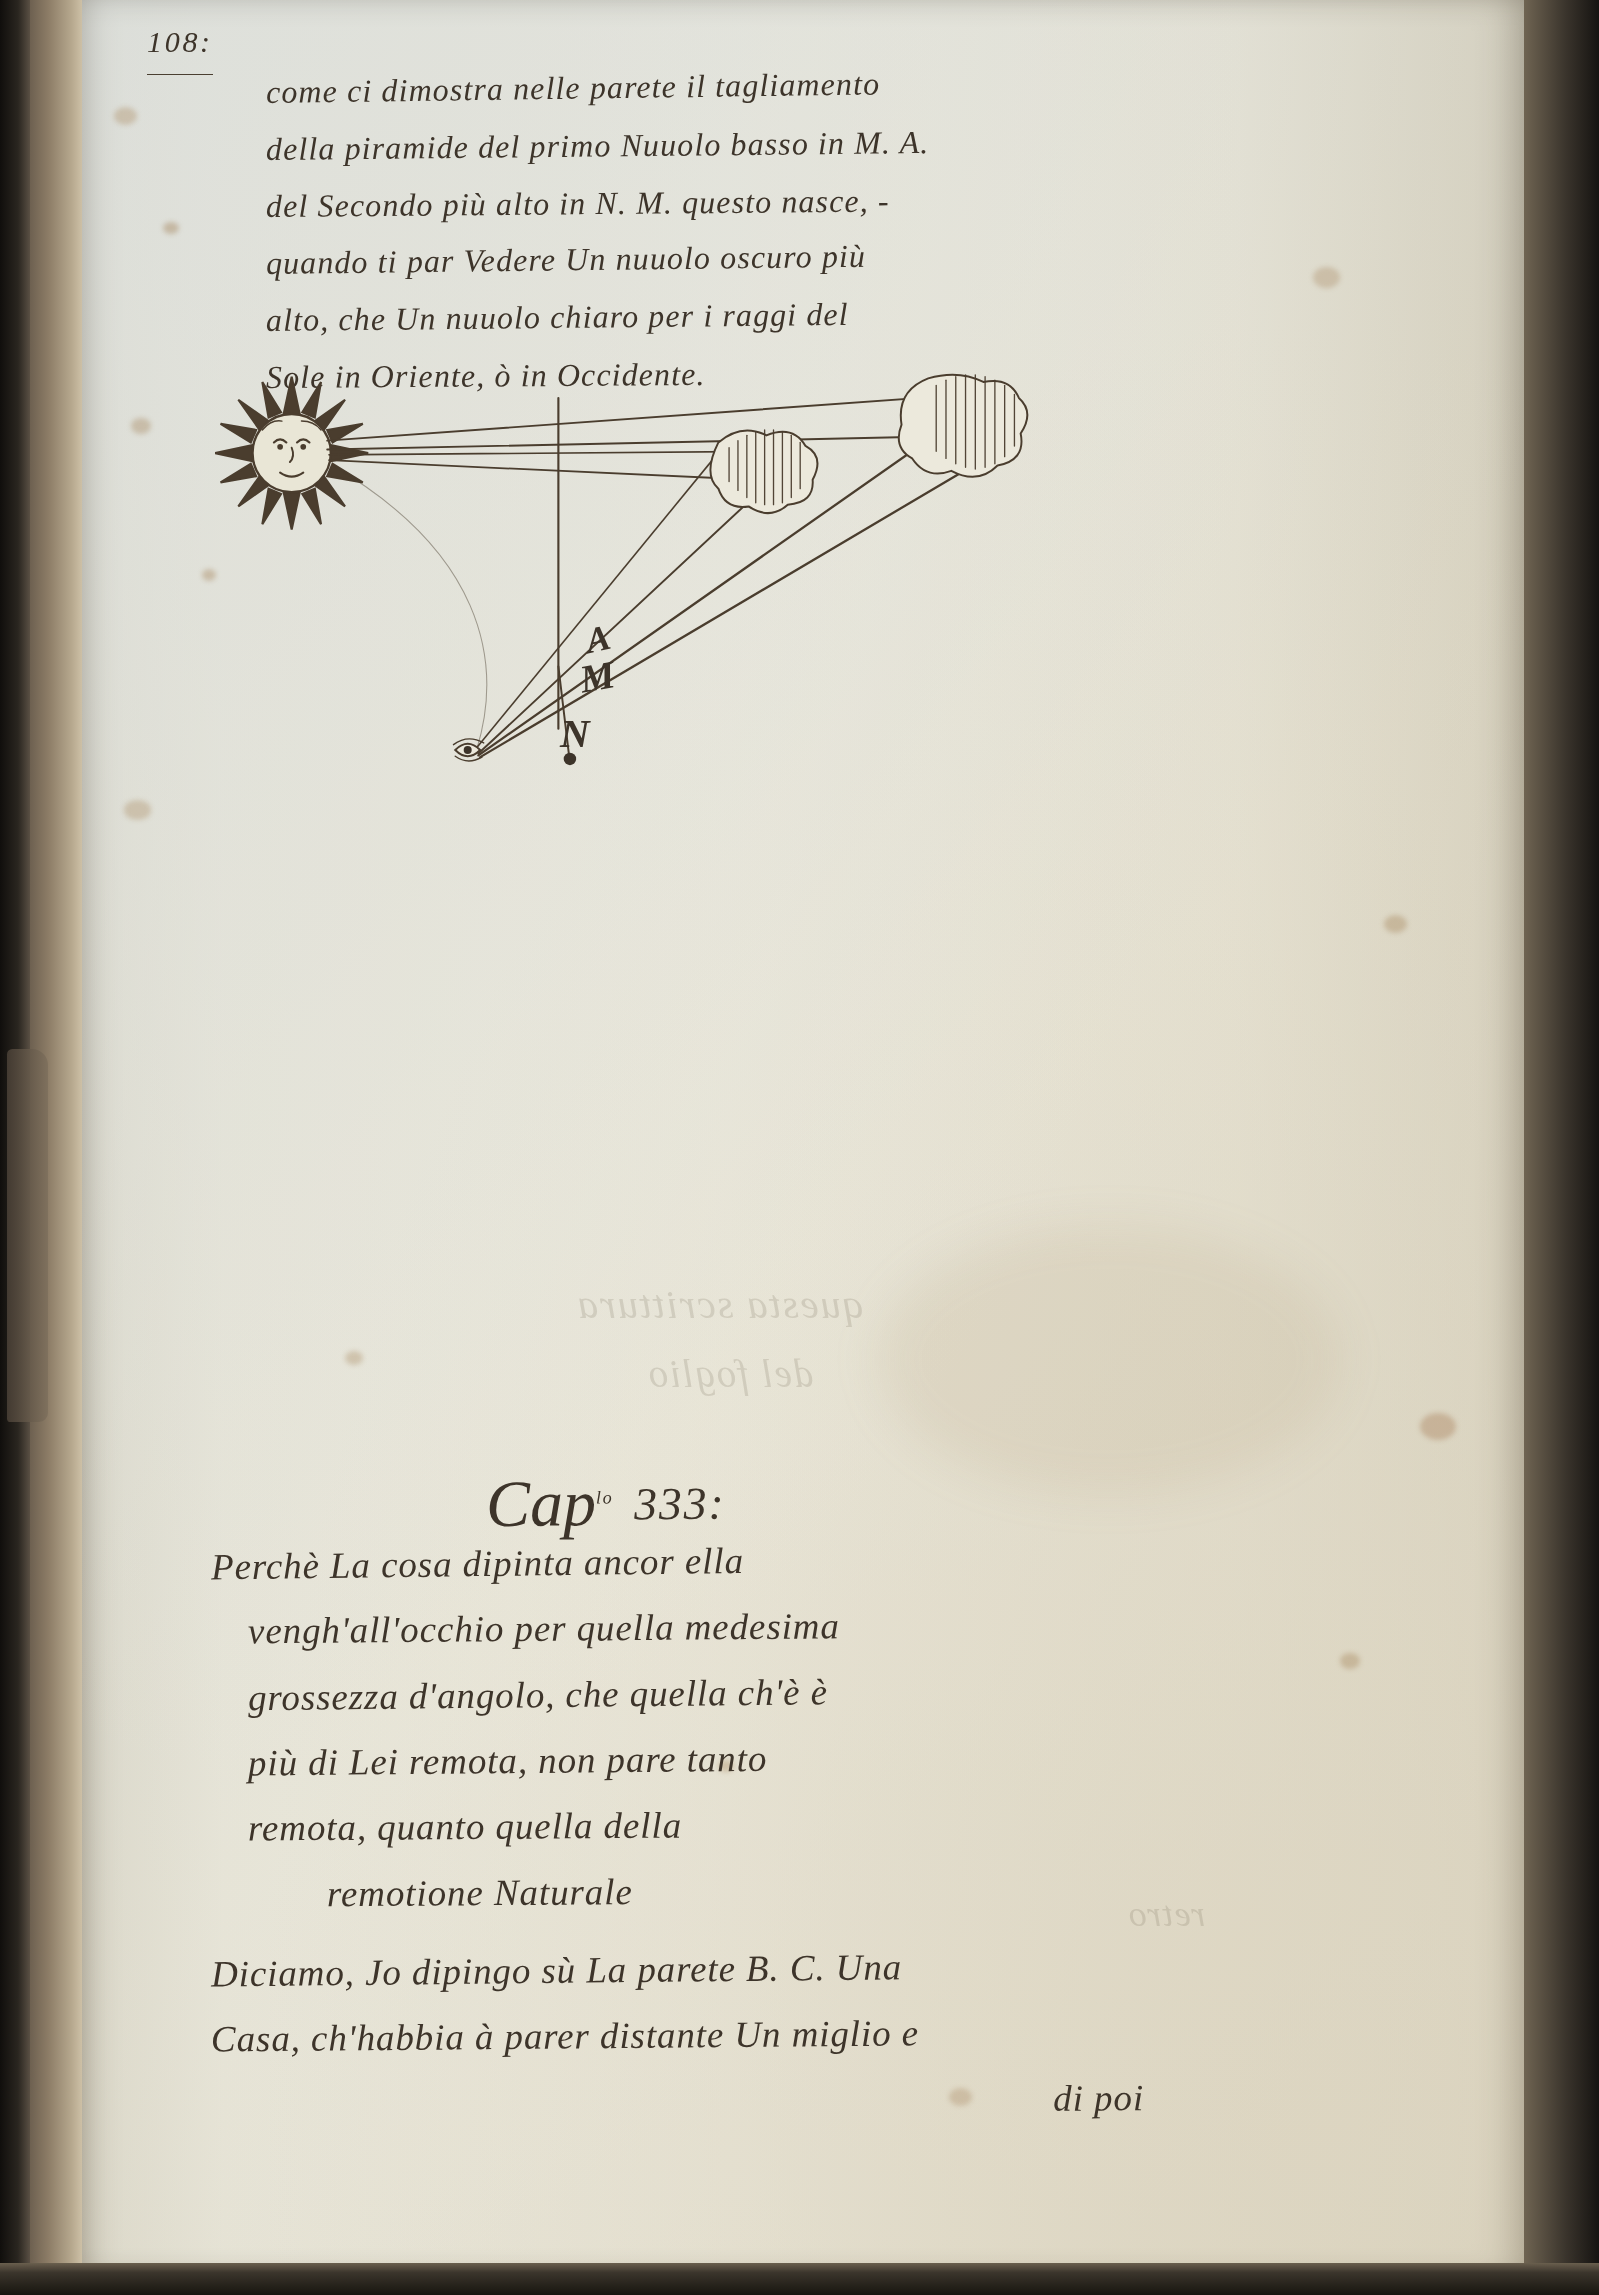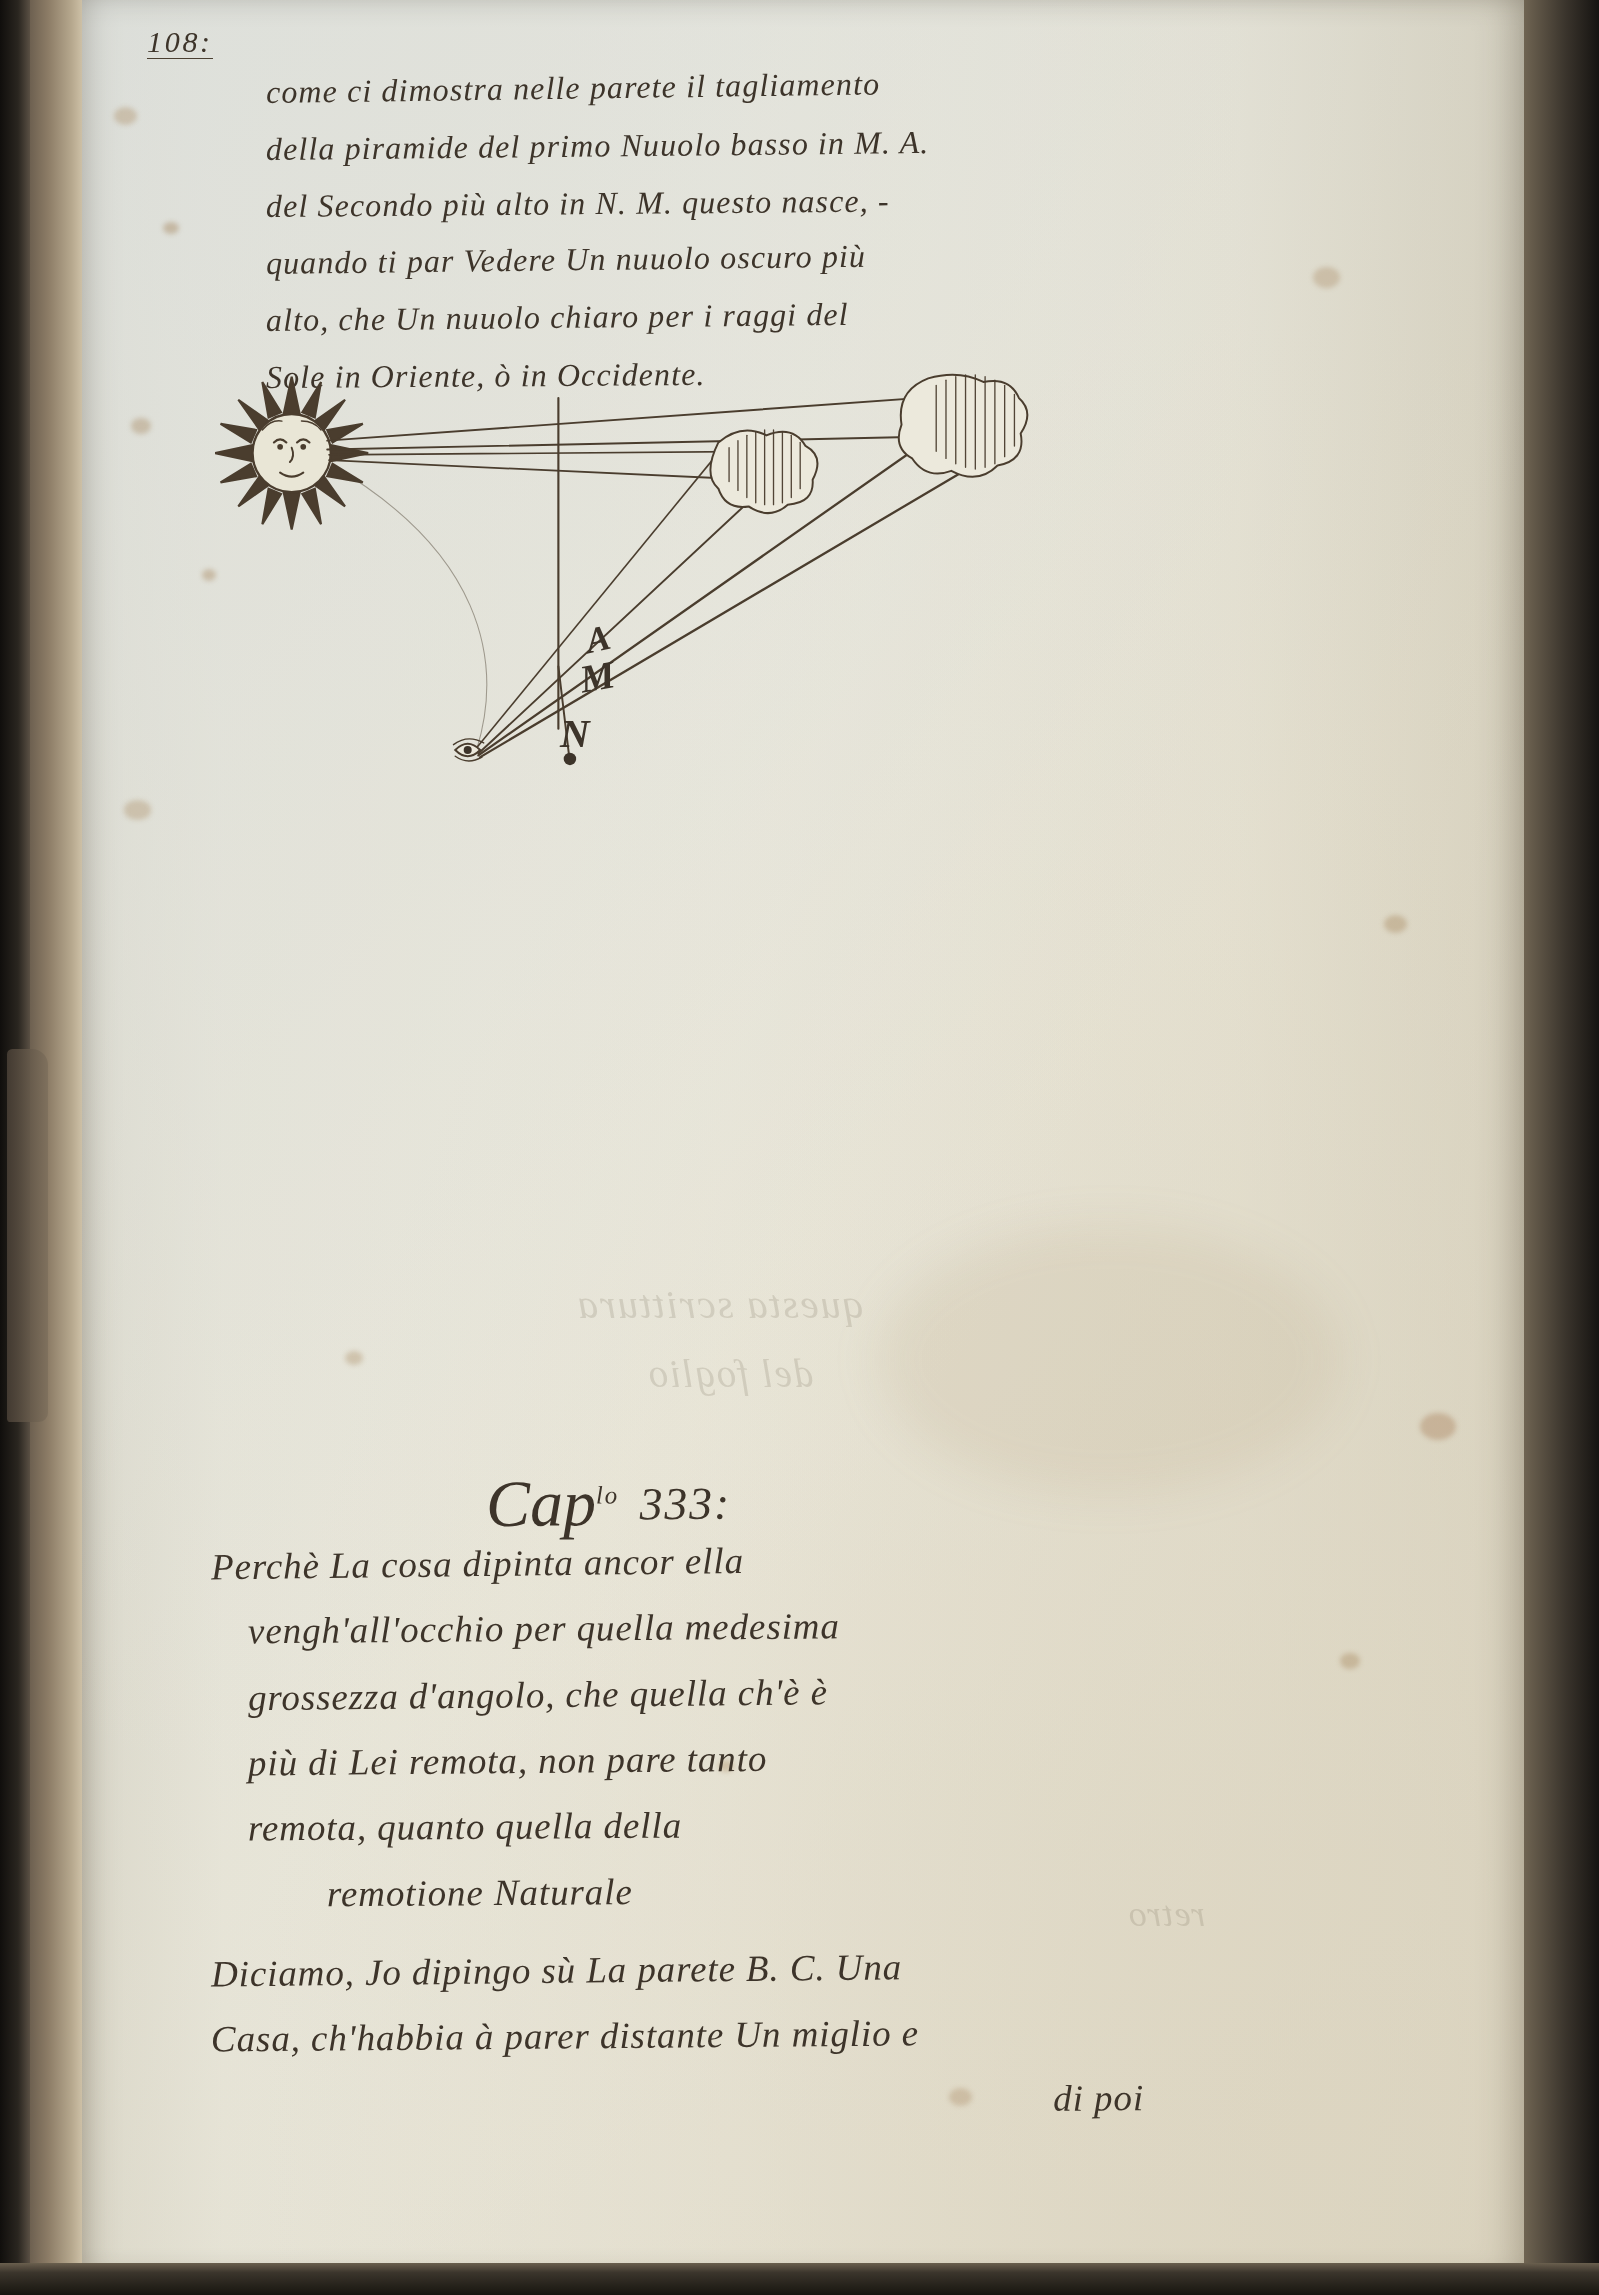--- a/index.html
+++ b/index.html
@@ -110,21 +110,21 @@
     font-family: "Liberation Serif", serif;
     font-style: italic;
     color: #3d342a;
   }
   .folio {
     position: absolute;
     left: 69px; top: 25px;
     font-size: 30px;
     letter-spacing: 2.7px;
     border-bottom: 1.8px solid #4a3f31;
-    padding-bottom: 0;
+    padding-bottom: 16px;
     line-height: 1.1;
   }
 
   .para-top {
     position: absolute;
     left: 188px; top: 64px;
     width: 942px;
   }
   .para-top .ln {
     font-size: 32px;
@@ -314,21 +314,21 @@
         </g>
       </svg>
 
       <div class="diag-label hand" style="left:401px; top:245px; transform:rotate(-12deg);">A</div>
       <div class="diag-label hand" style="left:395px; top:281px; transform:rotate(-10deg); font-size:39px;">M</div>
       <div class="diag-label hand" style="left:375px; top:336px; font-size:41px;">N</div>
     </div>
 
     <div class="chapter hand">
       <div class="chapter-head" style="transform:rotate(-0.6deg);">
-        <span class="bigcap swash">Cap</span><sup style="font-size:25px">lo</sup>
+        <span class="bigcap swash">Cap</span><sup style="font-size:18px">lo</sup>
         <span style="margin-left:7.1px">333:</span>
       </div>
 
       <div class="ln ind4" style="transform:rotate(-0.7deg);">Perchè La cosa dipinta ancor ella</div>
       <div class="ln ind2" style="transform:rotate(-0.5deg);">vengh'all'occhio per quella medesima</div>
       <div class="ln ind2" style="transform:rotate(-0.6deg);">grossezza d'angolo, che quella ch'è è</div>
       <div class="ln ind2" style="transform:rotate(-0.5deg);">più di Lei remota, non pare tanto</div>
       <div class="ln ind2" style="transform:rotate(-0.4deg);">remota, quanto quella della</div>
       <div class="ln ind3" style="transform:rotate(-0.4deg);">remotione Naturale</div>
 

